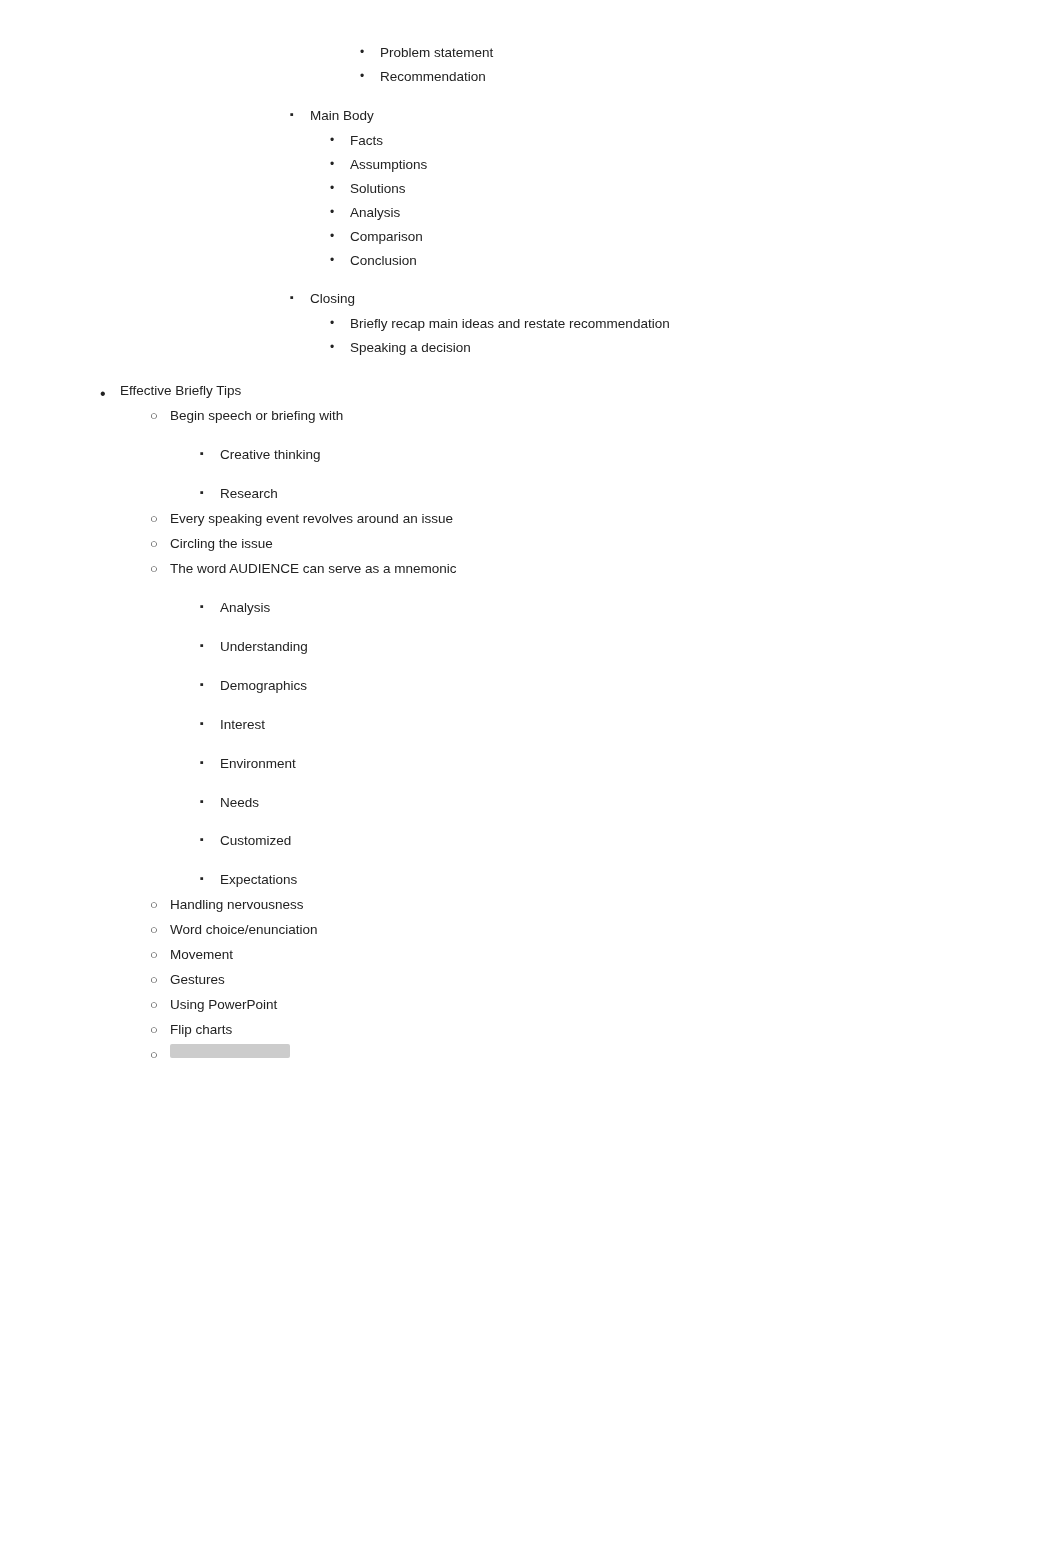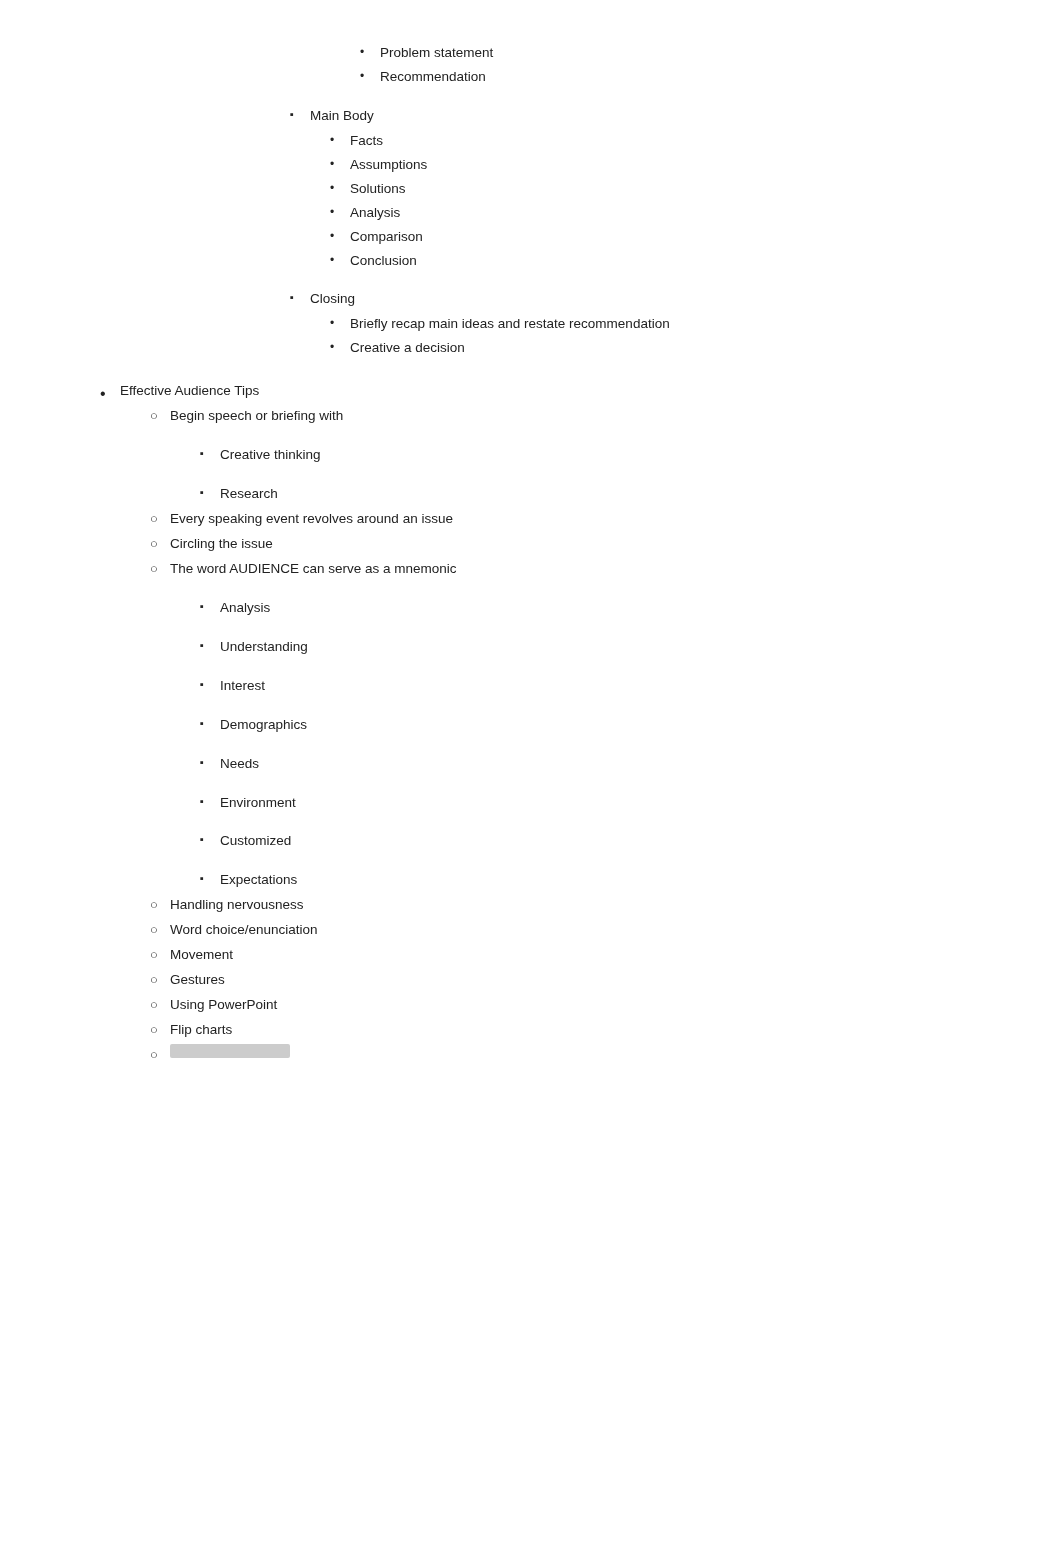--- a/index.html
+++ b/index.html
@@ -141,28 +141,28 @@
         <li>Conclusion</li>
       </ul>
     </li>
   </ul>
 
   <ul class="level3" style="padding-left: 190px; margin-bottom: 20px;">
     <li>
       Closing
       <ul class="level4" style="padding-left: 20px;">
         <li>Briefly recap main ideas and restate recommendation</li>
-        <li>Creative a decision</li>
+        <li>Speaking a decision</li>
       </ul>
     </li>
   </ul>
 
   <ul class="level1">
     <li>
-      <span>Effective Audience Tips</span>
+      <span>Effective Briefly Tips</span>
 
       <ul class="level2">
 
         <li>
           <span>Begin speech or briefing with</span>
           <ul class="level3">
             <li>Creative thinking</li>
             <li>Research</li>
           </ul>
         </li>
@@ -173,24 +173,24 @@
 
         <li>
           <span>Circling the issue</span>
         </li>
 
         <li>
           <span>The word AUDIENCE can serve as a mnemonic</span>
           <ul class="level3">
             <li>Analysis</li>
             <li>Understanding</li>
+            <li>Demographics</li>
             <li>Interest</li>
-            <li>Demographics</li>
+            <li>Environment</li>
             <li>Needs</li>
-            <li>Environment</li>
             <li>Customized</li>
             <li>Expectations</li>
           </ul>
         </li>
 
         <li>
           <span>Handling nervousness</span>
         </li>
 
         <li>

